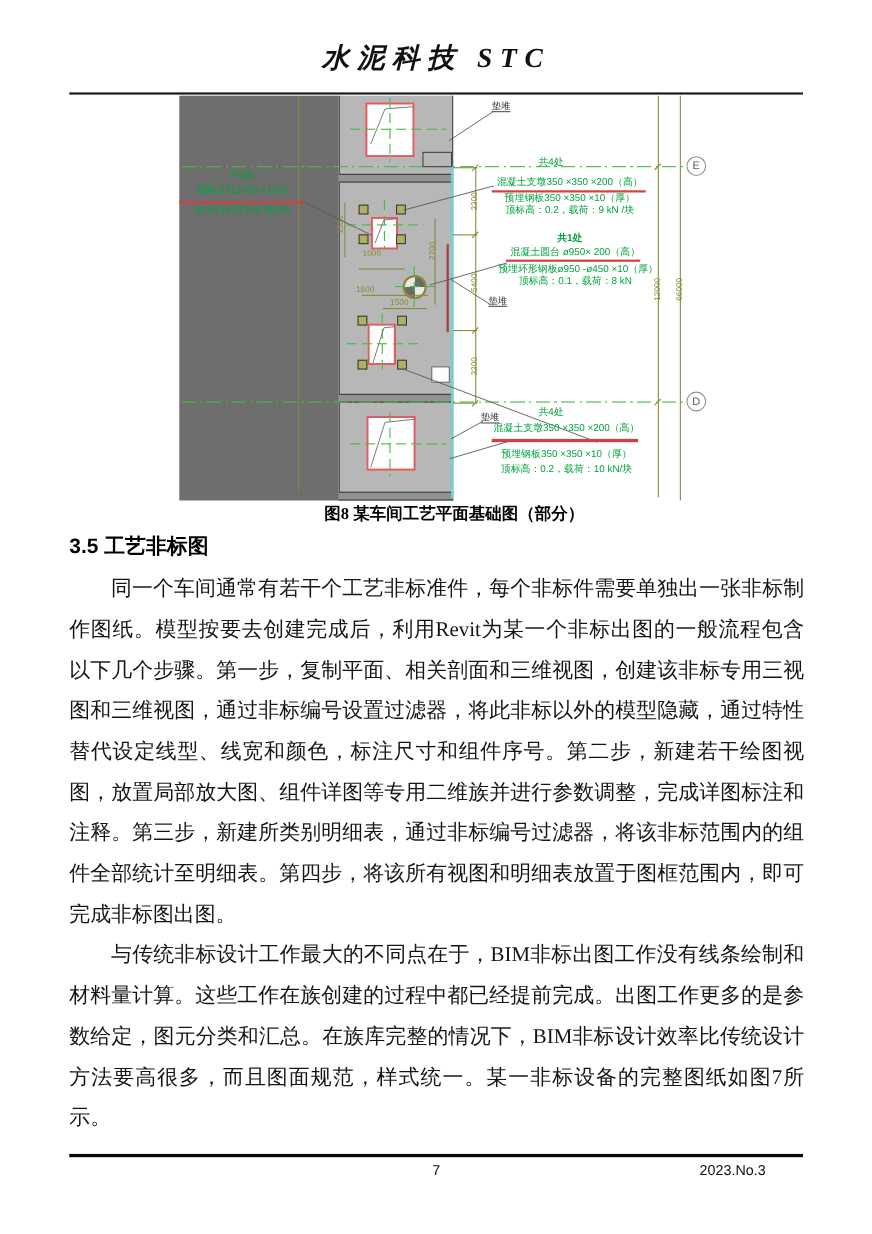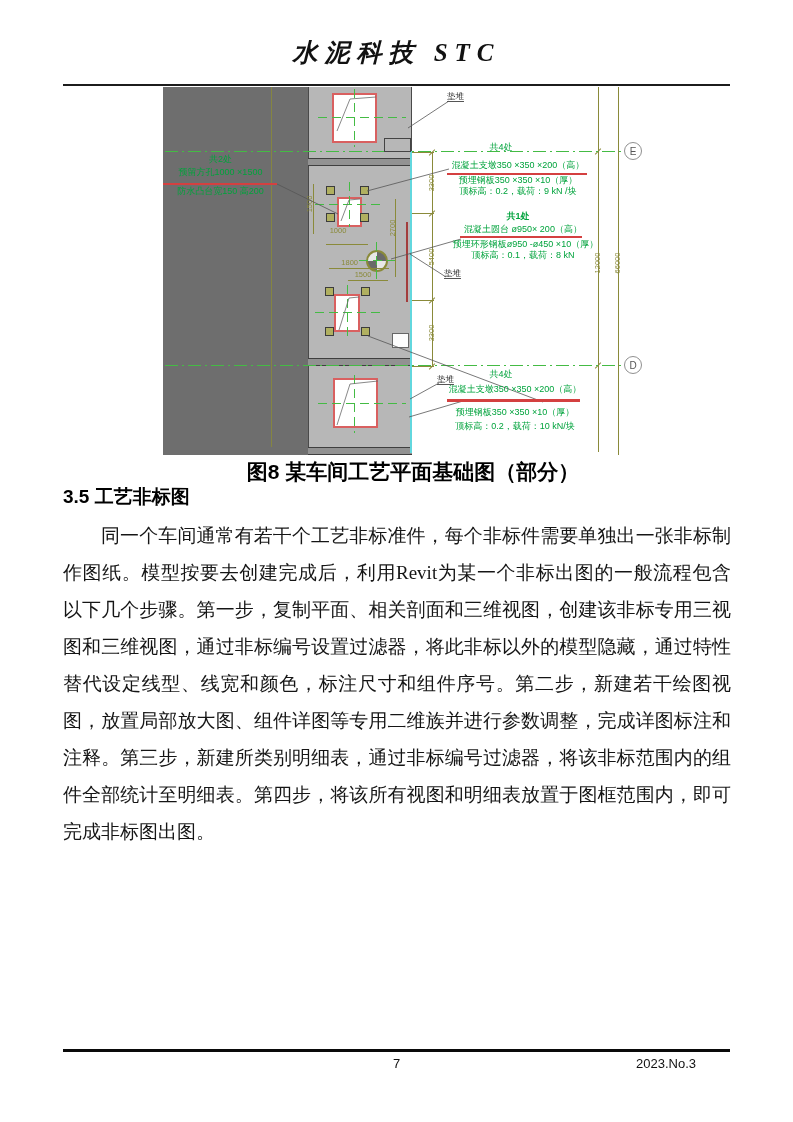--- a/index.html
+++ b/index.html
@@ -14,21 +14,21 @@
   .page-number{position:absolute;top:1056px;left:63px;width:667px;text-align:center;
       font-size:13px;font-family:"Liberation Sans",sans-serif;color:#111;}
   .issue-label{position:absolute;top:1056px;right:97px;font-size:13px;
       font-family:"Liberation Sans",sans-serif;color:#111;}
   
   .body-text{position:absolute;top:517px;left:63px;width:668px;}
   .body-text p{margin:0;font-size:19px;line-height:37px;text-align:justify;text-indent:38px;color:#151515;}
   .section-heading{position:absolute;top:484px;left:63px;font-size:19px;font-weight:bold;
       font-family:"Liberation Sans","DejaVu Sans",sans-serif;color:#000;}
   .figure-caption{position:absolute;top:458px;left:163px;width:500px;text-align:center;
-      font-size:21px;font-weight:bold;font-family:Liberation Sans, sans-serif;color:#000;}
+      font-size:15px;font-weight:bold;font-family:Liberation Serif, serif;color:#000;}
   
   .drawing{position:absolute;top:87px;left:163px;width:492px;height:368px;background:#fff;}
   .drawing *{box-sizing:border-box;}
   .dk{position:absolute;left:0;top:0;width:145px;height:368px;background:#6e6e6e;}
   .bd{position:absolute;left:145px;top:0;width:104px;height:368px;background:#b7b7b7;
       border-left:1px solid #4a4a4a;border-right:1px solid #4a4a4a;}
   .dv{position:absolute;left:145px;width:104px;height:8px;background:#929292;
       border-top:1px solid #3f3f3f;border-bottom:1px solid #3f3f3f;}
   .sq{position:absolute;background:#fff;border:2px solid #d96060;}
   .pad{position:absolute;width:9px;height:9px;background:#b0b060;border:1px solid #3c3c3c;}
@@ -123,21 +123,21 @@
 
     <div class="olv olvv" style="left:150px;top:97px;height:50px;"></div>
     <div class="olv olvh" style="left:163px;top:157px;width:42px;"></div>
     <div class="olv olvv" style="left:232px;top:112px;height:78px;"></div>
     <div class="olv olvh" style="left:166px;top:181px;width:60px;"></div>
     <div class="olv olvh" style="left:185px;top:193px;width:40px;"></div>
 
     <div class="dimlab rot" style="left:135px;top:113px;width:24px;">1500</div>
     <div class="dimlab" style="left:160px;top:140px;width:30px;">1000</div>
     <div class="dimlab rot" style="left:218px;top:137px;width:24px;">2700</div>
-    <div class="dimlab" style="left:165px;top:172px;width:30px;text-align:right;">1800</div>
+    <div class="dimlab" style="left:154px;top:172px;width:30px;">1800</div>
     <div class="dimlab" style="left:185px;top:184px;width:30px;">1500</div>
     <div class="dimlab rot" style="left:257px;top:92px;width:24px;">3300</div>
     <div class="dimlab rot" style="left:257px;top:166px;width:24px;">5400</div>
     <div class="dimlab rot" style="left:257px;top:242px;width:24px;">3300</div>
     <div class="dimlab rot" style="left:420px;top:172px;width:30px;">12000</div>
     <div class="dimlab rot" style="left:440px;top:172px;width:30px;">66000</div>
 
     <svg class="ldr" width="492" height="368" viewBox="0 0 492 368">
       <g stroke="#555" stroke-width="0.8" fill="none">
         <line x1="245" y1="41" x2="286" y2="14"></line>
@@ -183,19 +183,20 @@
     <div class="redline" style="left:284px;top:312px;width:133px;height:2.5px;"></div>
     <div class="ann" style="left:262px;top:320px;width:180px;">预埋钢板350 ×350 ×10（厚）</div>
     <div class="ann" style="left:262px;top:334px;width:180px;">顶标高：0.2，载荷：10 kN/块</div>
   </div>
 
   <div class="figure-caption">图8 某车间工艺平面基础图（部分）</div>
 
   <div class="section-heading">3.5 工艺非标图</div>
   <div class="body-text">
     <p>同一个车间通常有若干个工艺非标准件，每个非标件需要单独出一张非标制作图纸。模型按要去创建完成后，利用Revit为某一个非标出图的一般流程包含以下几个步骤。第一步，复制平面、相关剖面和三维视图，创建该非标专用三视图和三维视图，通过非标编号设置过滤器，将此非标以外的模型隐藏，通过特性替代设定线型、线宽和颜色，标注尺寸和组件序号。第二步，新建若干绘图视图，放置局部放大图、组件详图等专用二维族并进行参数调整，完成详图标注和注释。第三步，新建所类别明细表，通过非标编号过滤器，将该非标范围内的组件全部统计至明细表。第四步，将该所有视图和明细表放置于图框范围内，即可完成非标图出图。</p>
+    <p>与传统非标设计工作最大的不同点在于，BIM非标出图工作没有线条绘制和材料量计算。这些工作在族创建的过程中都已经提前完成。出图工作更多的是参数给定，图元分类和汇总。在族库完整的情况下，BIM非标设计效率比传统设计方法要高很多，而且图面规范，样式统一。某一非标设备的完整图纸如图7所示。</p>
   </div>
 
   <div class="footer-rule"></div>
   <div class="page-number">7</div>
   <div class="issue-label">2023.No.3</div>
 
 </div>
 
 </body></html>

